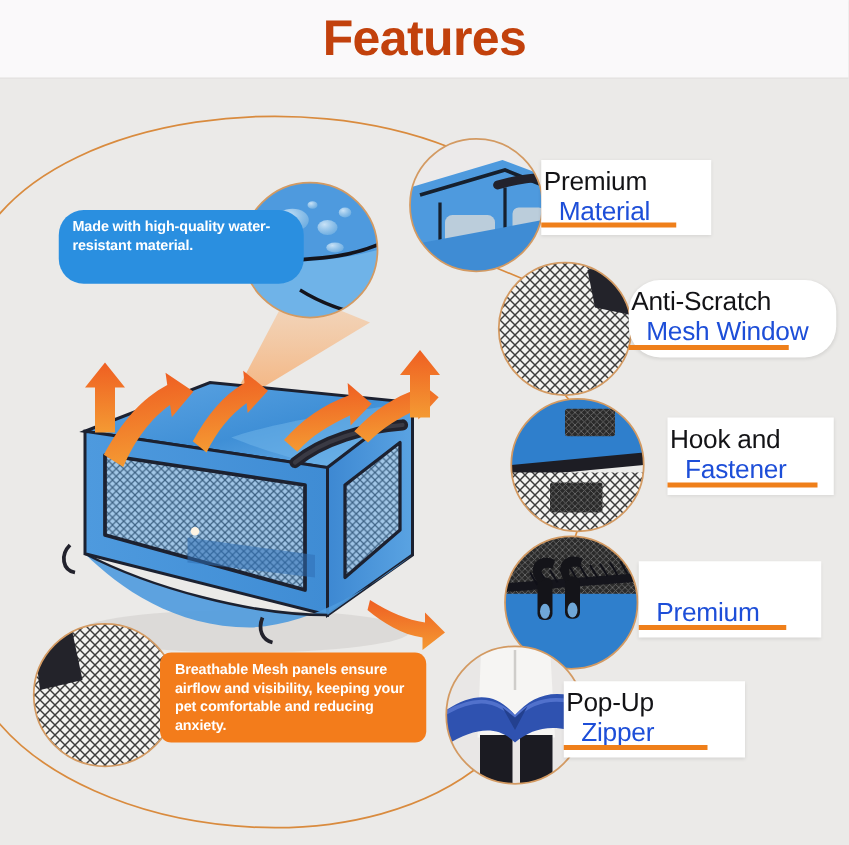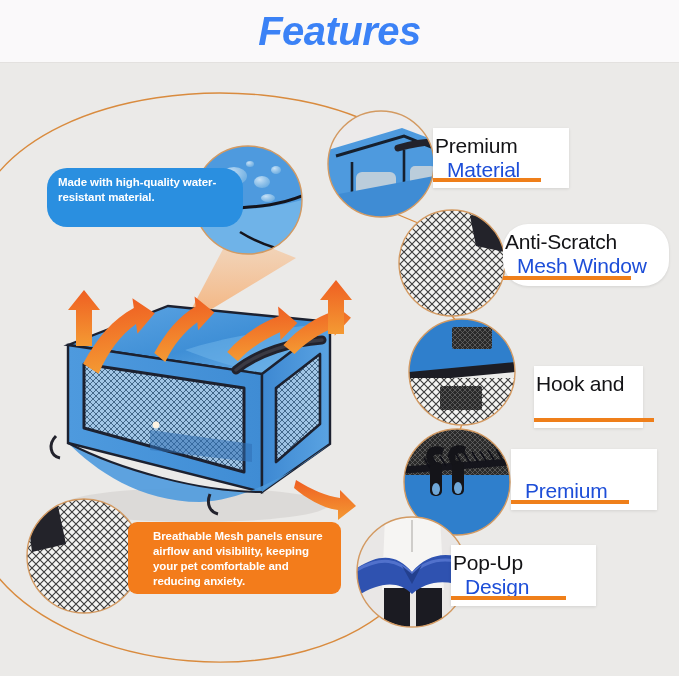--- a/index.html
+++ b/index.html
@@ -14,21 +14,21 @@
 
   
   .header{
     position:absolute;left:0;top:0;width:679px;height:62px;
     background:#faf9fa;
     display:flex;align-items:center;justify-content:center;
     box-shadow:0 1px 0 #e3e1df;
   }
   .header h1{
     margin:0;font-size:40px;font-weight:bold;letter-spacing:-0.5px;
-    color:#3b82f6;font-family:"Liberation Sans", sans-serif;font-style:italic;
+    color:#c2410c;font-family:"Liberation Sans", sans-serif;
   }
 
   
   .art{position:absolute;left:0;top:0;width:679px;height:676px;}
 
   
   .label-card{
     position:absolute;background:#ffffff;
     box-shadow:0 1px 3px rgba(0,0,0,.10);
     box-sizing:border-box;
@@ -52,21 +52,21 @@
     position:absolute;left:47px;top:168px;width:196px;height:59px;
     background:#2a8fe0;border-radius:20px;
     box-sizing:border-box;padding:7px 10px 0 11px;
     color:#ffffff;font-size:11.5px;line-height:14.5px;font-weight:bold;
     letter-spacing:-.1px;
   }
   
   .callout-orange{
     position:absolute;left:128px;top:522px;width:213px;height:72px;
     background:#f37c1b;border-radius:9px;
-    box-sizing:border-box;padding:7px 10px 0 25px;
+    box-sizing:border-box;padding:7px 10px 0 12px;
     color:#ffffff;font-size:11.5px;line-height:15px;font-weight:bold;
     letter-spacing:-.1px;
   }
 </style>
 </head>
 <body>
 
 <div id="stage">
 
   <div class="header">
@@ -319,29 +319,30 @@
     <div class="l2">Material</div>
     <div class="bar" style="width:108px;"></div>
   </div>
 
   <div class="label-card" style="left:503px;top:224px;width:166px;height:62px;border-radius:25px;">
     <div class="l1">Anti-Scratch</div>
     <div class="l2">Mesh Window</div>
     <div class="bar" style="width:128px;"></div>
   </div>
 
-  <div class="label-card" style="left:534px;top:334px;width:109px;height:62px;margin-top:32px;">
+  <div class="label-card" style="left:534px;top:334px;width:133px;height:62px;">
     <div class="l1">Hook and</div>
+    <div class="l2">Fastener</div>
     <div class="bar" style="width:120px;"></div>
   </div>
 
   <div class="label-card" style="left:511px;top:449px;width:146px;height:61px;">
     <div class="l2">Premium</div>
     <div class="bar" style="width:118px;"></div>
   </div>
 
   <div class="label-card" style="left:451px;top:545px;width:145px;height:61px;">
     <div class="l1">Pop-Up</div>
-    <div class="l2">Design</div>
+    <div class="l2">Zipper</div>
     <div class="bar" style="width:115px;"></div>
   </div>
 
 </div>
 
 </body></html>

